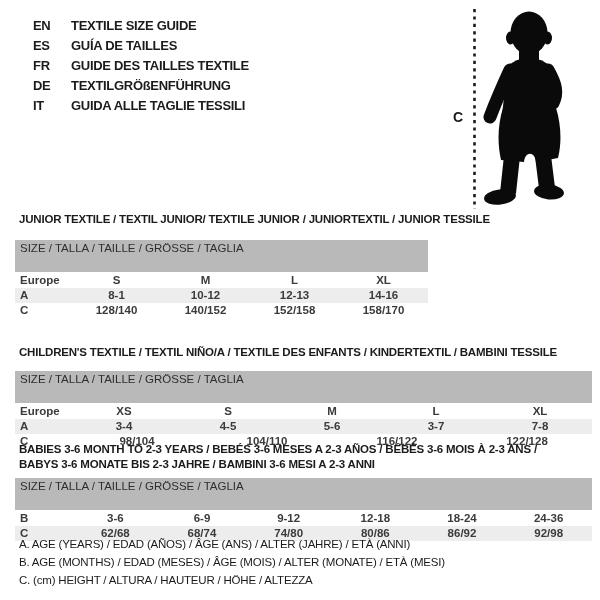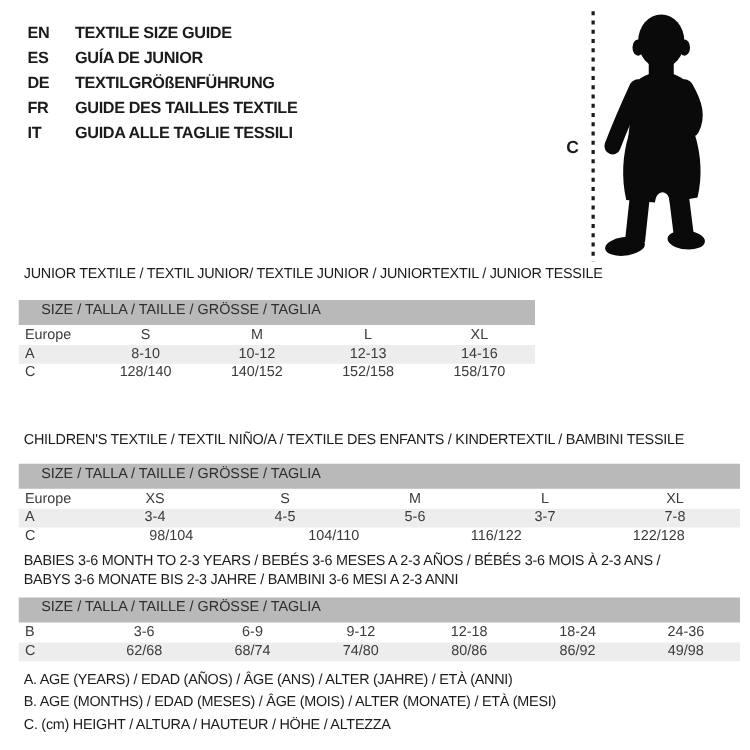--- a/index.html
+++ b/index.html
@@ -25,21 +25,21 @@
   }
   .lang-row {
     display: flex;
     height: 20px;
     line-height: 20px;
     font-size: 13px;
     font-weight: 700;
     letter-spacing: -0.3px;
     color: #1b1b1b;
   }
-  .lang-row .code { width: 38px; flex: 0 0 38px; }
+  .lang-row .code { width: 38px; flex: 0 0 38px; margin-left: 11px; }
 
   
   .figure {
     position: absolute;
     top: 0;
     left: 430px;
     width: 170px;
     height: 220px;
   }
   .figure svg { display: block; }
@@ -48,47 +48,48 @@
   .sec {
     position: absolute;
     left: 15px;
   }
   .sec1 { top: 212px; width: 413px; }
   .sec2 { top: 321px; width: 577px; margin-top: 24px; }
   .sec3 { top: 442px; width: 577px; }
   .sec-title { margin-left: 4px; }
   .title-line {
     font-size: 11.5px;
-    font-weight: 400;
+    font-weight: 700;
     letter-spacing: -0.2px;
     line-height: 15px;
     white-space: nowrap;
     color: #1b1b1b;
   }
   .sec1 .t-gap { height: 13px; }
   .sec2 .t-gap { height: 11px; }
   .sec3 .t-gap { height: 6px; }
   .size-bar {
-    height: 20px;
+    height: 32px;
     line-height: 16px;
     background: var(--bar, #b9b9b9);
     font-size: 11.5px;
     font-weight: 400;
     color: #2e2e2e;
-    padding-left: 18px;
+    padding-left: 5px;
     box-sizing: border-box;
     margin-bottom: 1px;
   }
   .trow {
     display: flex;
     height: 15px;
     line-height: 15px;
     font-size: 11.5px;
-    font-weight: 400;
+    font-weight: 700;
     color: #3b3b3b;
+    justify-content: flex-end;
   }
   .trow.shaded { background: var(--shade, #ededed); }
   .tlabel {
     flex: 0 0 57px;
     padding-left: 5px;
     box-sizing: border-box;
     text-align: left;
   }
   .tcell {
     flex: 1 1 0;
@@ -115,29 +116,29 @@
 
 <div id="app">
 
   <div class="langs">
       <div class="lang-row">
         <span class="code">EN</span>
         <span class="ltitle">TEXTILE SIZE GUIDE</span>
       </div>
       <div class="lang-row">
         <span class="code">ES</span>
-        <span class="ltitle">GUÍA DE JUNIOR</span>
+        <span class="ltitle">GUÍA DE TAILLES</span>
+      </div>
+      <div class="lang-row">
+        <span class="code">FR</span>
+        <span class="ltitle">GUIDE DES TAILLES TEXTILE</span>
       </div>
       <div class="lang-row">
         <span class="code">DE</span>
         <span class="ltitle">TEXTILGRÖßENFÜHRUNG</span>
-      </div>
-      <div class="lang-row">
-        <span class="code">FR</span>
-        <span class="ltitle">GUIDE DES TAILLES TEXTILE</span>
       </div>
       <div class="lang-row">
         <span class="code">IT</span>
         <span class="ltitle">GUIDA ALLE TAGLIE TESSILI</span>
       </div>
     </div>
 
   <div class="figure">
     <svg width="170" height="220" viewBox="0 0 170 220" xmlns="http://www.w3.org/2000/svg">
       <line x1="44.5" y1="9" x2="44.5" y2="209" stroke="#1a1a1a" stroke-width="2.6" stroke-dasharray="3.2,4.2"></line>
@@ -177,21 +178,21 @@
     <div class="tbl">
         <div class="trow">
           <span class="tlabel">Europe</span>
           <span class="tcell">S</span>
           <span class="tcell">M</span>
           <span class="tcell">L</span>
           <span class="tcell">XL</span>
         </div>
         <div class="trow shaded">
           <span class="tlabel">A</span>
-          <span class="tcell">8-10</span>
+          <span class="tcell">8-1</span>
           <span class="tcell">10-12</span>
           <span class="tcell">12-13</span>
           <span class="tcell">14-16</span>
         </div>
         <div class="trow">
           <span class="tlabel">C</span>
           <span class="tcell">128/140</span>
           <span class="tcell">140/152</span>
           <span class="tcell">152/158</span>
           <span class="tcell">158/170</span>
@@ -249,21 +250,21 @@
           <span class="tcell">18-24</span>
           <span class="tcell">24-36</span>
         </div>
         <div class="trow shaded">
           <span class="tlabel">C</span>
           <span class="tcell">62/68</span>
           <span class="tcell">68/74</span>
           <span class="tcell">74/80</span>
           <span class="tcell">80/86</span>
           <span class="tcell">86/92</span>
-          <span class="tcell">49/98</span>
+          <span class="tcell">92/98</span>
         </div>
       </div>
   </section>
 
   <div class="footnotes">
       <div class="fnote">A. AGE (YEARS) / EDAD (AÑOS) / ÂGE (ANS) / ALTER (JAHRE) / ETÀ (ANNI)</div>
       <div class="fnote">B. AGE (MONTHS) / EDAD (MESES) / ÂGE (MOIS) / ALTER (MONATE) / ETÀ (MESI)</div>
       <div class="fnote">C. (cm) HEIGHT / ALTURA / HAUTEUR / HÖHE / ALTEZZA</div>
     </div>
 

